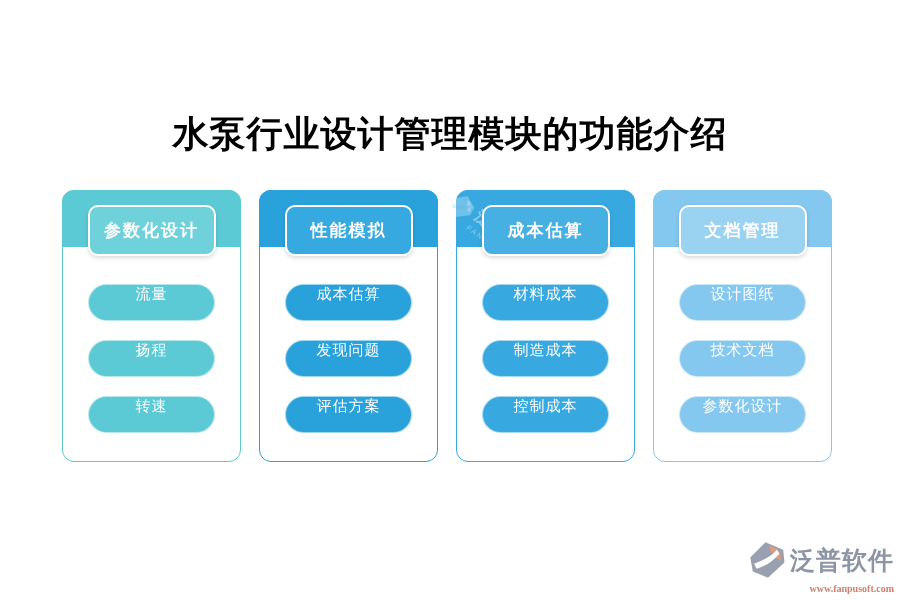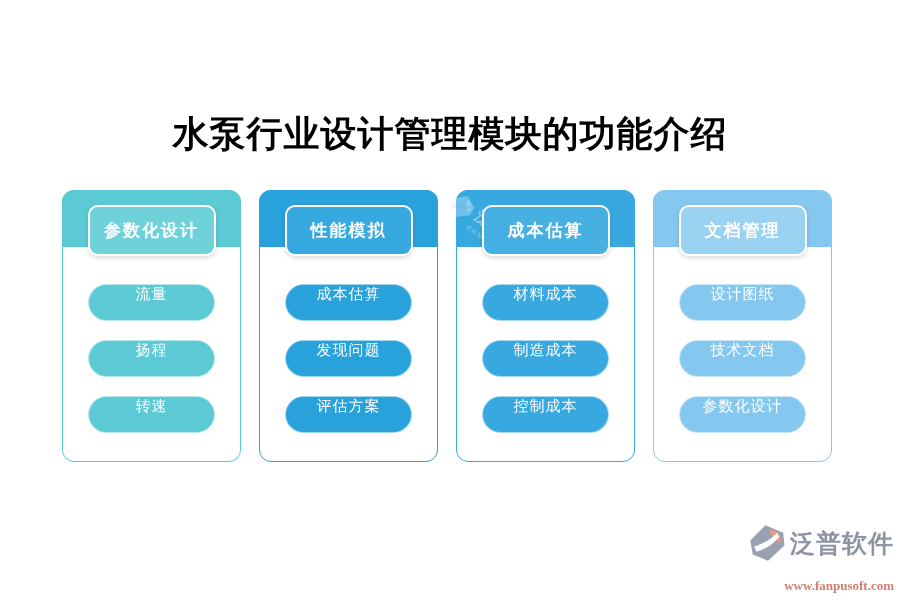--- a/index.html
+++ b/index.html
@@ -54,22 +54,22 @@
     color:rgba(255,255,255,0.75);font-size:7px;letter-spacing:2px;margin-top:1px;
   }
   .brand-watermark{
     position:absolute;right:6px;bottom:6px;text-align:right;
   }
   .brand-row{display:flex;align-items:center;justify-content:flex-end;gap:3px;}
   .brand-name{
     color:#8D95A5;font-size:25px;font-weight:bold;letter-spacing:1px;
   }
   .brand-url{
-    color:#D0806C;font-size:13px;font-weight:bold;
-    font-family:"Liberation Serif", serif;margin-top:16px;
+    color:#D0806C;font-size:10px;font-weight:bold;
+    font-family:"Liberation Serif", serif;margin-top:4px;
   }
 </style>
 </head>
 <body>
 
 <div class="page-title">水泵行业设计管理模块的功能介绍</div>
 
 <div class="cards-row">
 
   <div class="card" style="--c: #5CCAD5; --hc: #6FD1DA;">

